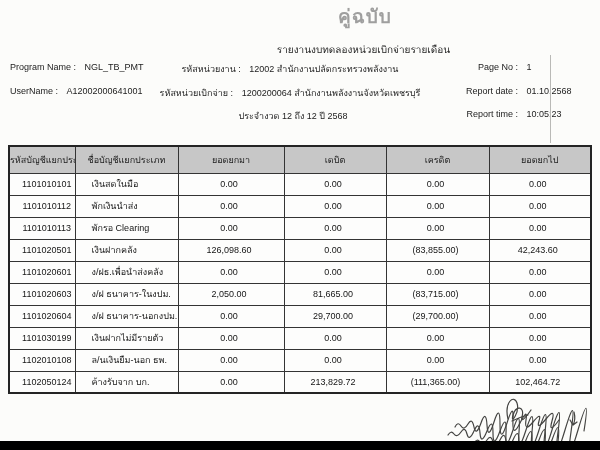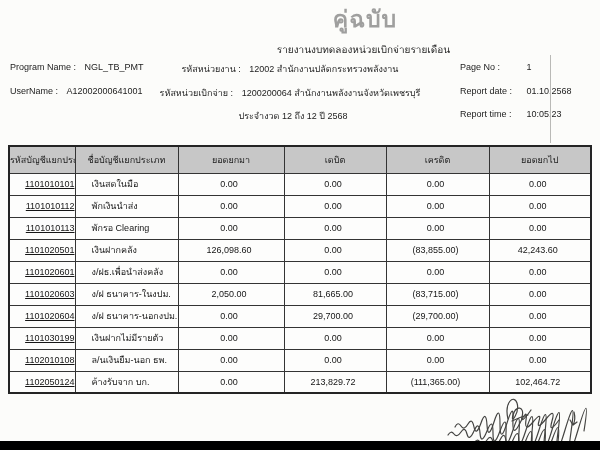--- a/index.html
+++ b/index.html
@@ -5,49 +5,49 @@
   * { margin:0; padding:0; box-sizing:border-box; }
   html,body { width:600px; height:450px; }
   body { font-family:"Liberation Sans", sans-serif; background:#e9e9e9; }
   .page {
     position:relative; width:600px; height:450px;
     background:#fcfcfa; overflow:hidden; color:#1c1c1c;
   }
   .stamp {
     position:absolute; left:305px; top:1px; width:120px;
     text-align:center; font-family:Liberation Sans, sans-serif;
-    font-size:23px; font-weight:700; color:#8f8f8f; opacity:.85;
+    font-size:19px; font-weight:700; color:#8f8f8f; opacity:.85;
     letter-spacing:1px;
   }
   .subtitle {
     position:absolute; left:150px; top:42px; width:300px;
     text-align:right; font-size:10px; color:#262626;
   }
   .meta-left { position:absolute; left:10px; top:62px; font-size:9px; }
   .meta-center { position:absolute; left:135px; top:62px; width:310px; text-align:center; font-size:9px; }
   .meta-right { position:absolute; left:460px; top:62px; font-size:9px; }
   .meta-line { height:11px; margin-bottom:12.5px; white-space:nowrap; }
-  .meta-line .lbl { display:inline-block; }
+  .meta-line .lbl { display:inline-block;text-align:right; }
   .meta-right .lbl { width:58px; }
   .meta-line .val { display:inline-block; margin-left:6px; }
   .scan-line { position:absolute; left:550px; top:55px; width:1px; height:88px; background:#b9b9b6; }
 
   table.tb {
     position:absolute; left:8px; top:145px;
     border-collapse:collapse; table-layout:fixed; width:584px;
     font-size:9px; color:#151515;
     border:2px solid #242424;
   }
   table.tb th, table.tb td { border:1px solid #343434; overflow:hidden; white-space:nowrap; }
   table.tb th {
     background:#c7c7c7; height:27px; font-weight:normal;
     text-align:center; font-size:9px; color:#1a1a1a;
   }
   table.tb td { height:22px; background:#fdfdfc; }
-  td.c0 { text-align:right; padding-left:9px;text-decoration:underline; }
+  td.c0 { text-align:center; padding-left:9px; }
   td.c1 { text-align:left; padding-left:16px; }
   td.c2, td.c3, td.c4, td.c5 { text-align:center; padding-right:4px; }
 
   .handwriting { position:absolute; left:428px; top:386px; z-index:5; }
   .bottom-bar { position:absolute; left:0; top:441px; width:600px; height:9px; background:#000; z-index:9; }
 </style>
 </head>
 <body>
 
 <div class="page">

